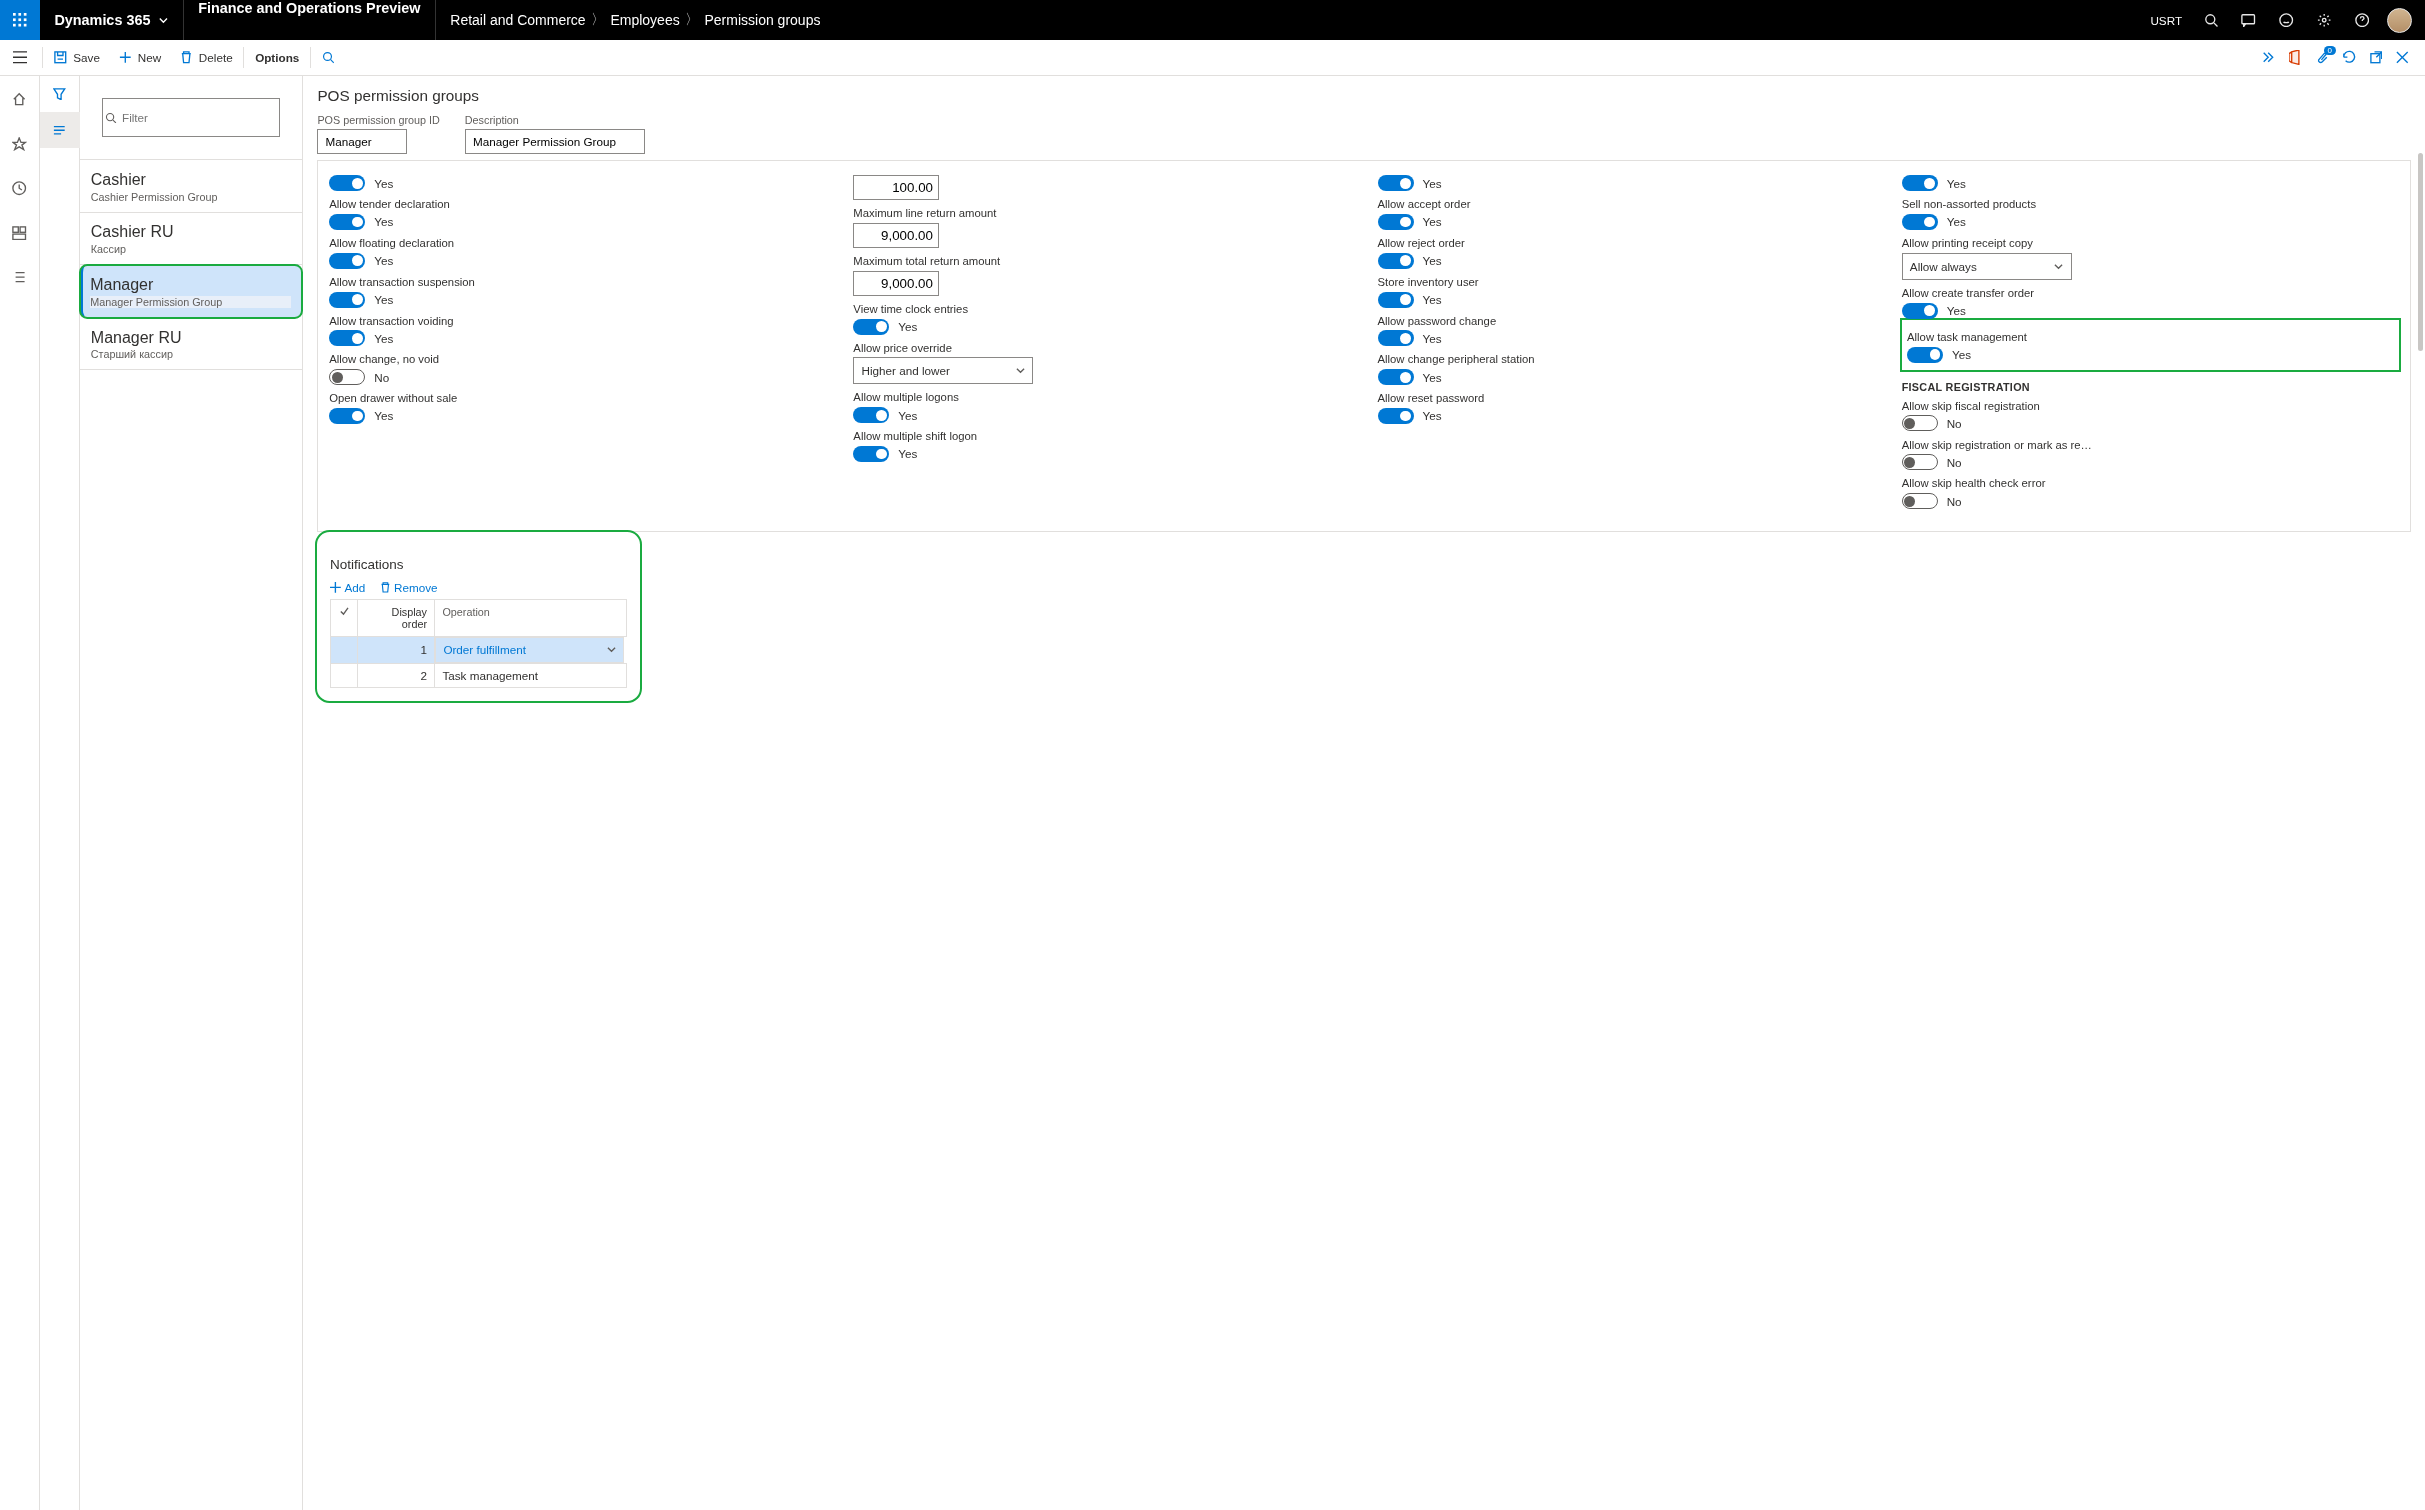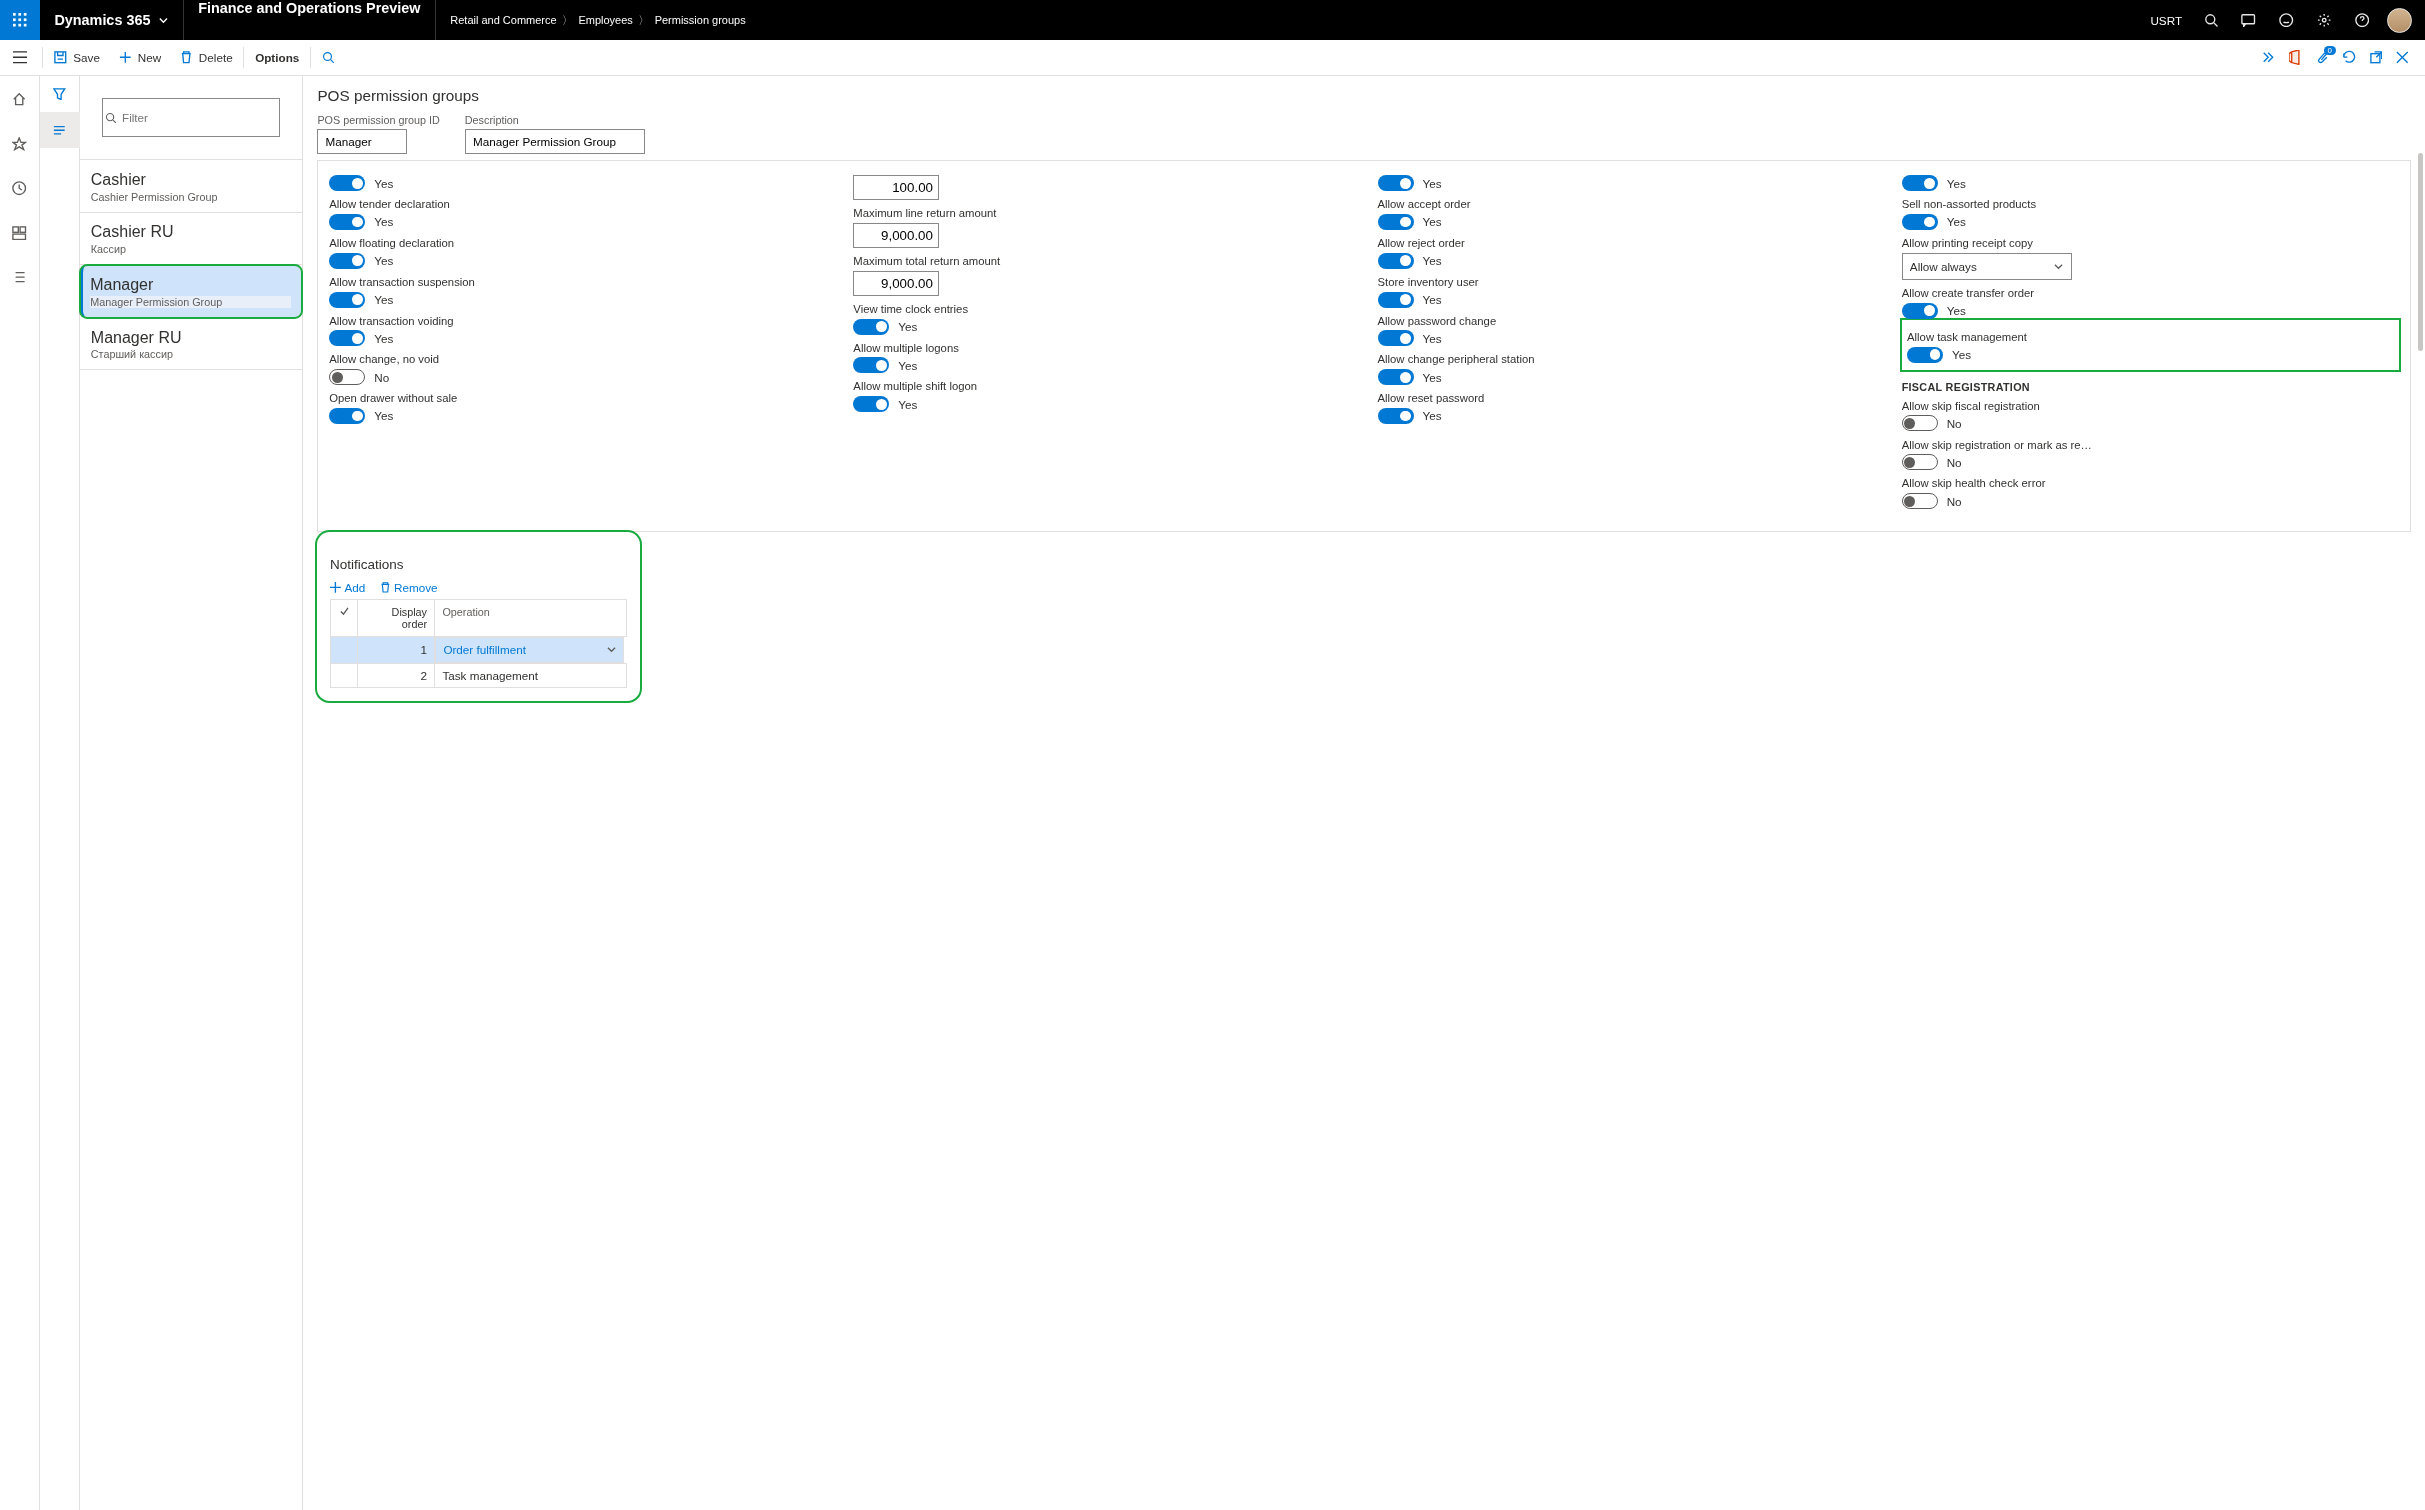--- a/index.html
+++ b/index.html
@@ -4,21 +4,21 @@
 <style>
 * { box-sizing: border-box; margin: 0; padding: 0; }
 body { font-family: "Segoe UI", Arial, sans-serif; font-size: 11.7px; color: #323130; background: #fff; overflow: hidden; }
 
 
 .topbar { background: #000; height: 40px; display: flex; align-items: center; color: #fff; }
 .waffle { width: 40px; height: 40px; background: #0078d4; display: flex; align-items: center; justify-content: center; }
 .waffle svg { width: 14.4px; height: 14.4px; }
 .app-name { padding: 0 14.4px; font-size: 14.4px; font-weight: 600; display: flex; align-items: center; gap: 7.2px; border-right: 0.9px solid #333; height: 100%; }
 .module-name { padding: 0 14.4px; font-size: 14.4px; font-weight: 600; border-right: 0.9px solid #333; height: 100%; display:flex; align-items:flex-start;}
-.breadcrumbs { padding: 0 14.4px; font-size: 11px; display: flex; align-items: center; gap: 5.4px; }
+.breadcrumbs { padding: 0 14.4px; font-size: 14px; display: flex; align-items: center; gap: 5.4px; }
 .breadcrumbs .chev { opacity: .7; }
 .topbar-right { margin-left: auto; display: flex; align-items: center; gap: 1.8px; padding-right: 7.2px;}
 .tb-btn { width: 36px; height: 40px; display: flex; align-items: center; justify-content: center; opacity: .9; }
 .tb-btn svg { stroke: #fff; }
 .org { padding: 0 9px; font-size: 11.7px;}
 .avatar { width: 25px; height: 25px; border-radius: 50%; background: linear-gradient(#e8c9a0,#c89f73); border: 0.9px solid #fff;}
 
 
 .toolbar { height: 36px; border-bottom: 0.9px solid #e1dfdd; display: flex; align-items: center; padding: 0 7.2px 0 0; }
 .hamburger { width: 40px; height: 36px; display:flex;align-items:center;justify-content:center;}
@@ -415,20 +415,29 @@
             <div class="field">
     <div class="lbl">Maximum total return amount</div>
     <input class="numbox" value="9,000.00" style=""></div>
             <div class="field">
     <div class="lbl">View time clock entries</div>
     <div class="toggle-row">
       <div class="toggle ">
                   <div class="knob"></div>
                 </div>
       <div class="tval">Yes</div>
+    </div>
+            </div>
+            <div class="field">
+    <div class="lbl">Allow price override</div>
+    <div class="selbox" style="width:180px">
+      <span>Higher and lower</span>
+      <svg width="9" height="9" viewBox="0 0 10 10">
+                  <path d="M1 3l4 4 4-4" stroke="#605e5c"></path>
+                </svg>
     </div>
             </div>
             <div class="field">
     <div class="lbl">Allow multiple logons</div>
     <div class="toggle-row">
       <div class="toggle ">
                   <div class="knob"></div>
                 </div>
       <div class="tval">Yes</div>
     </div>

